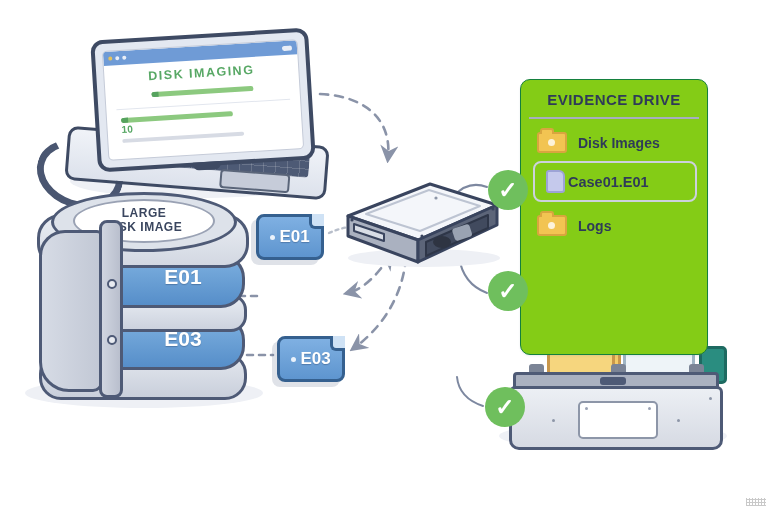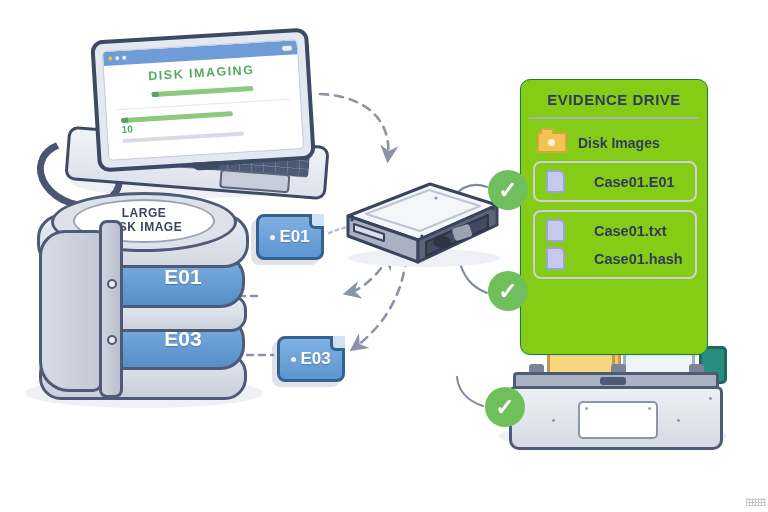--- a/index.html
+++ b/index.html
@@ -83,21 +83,21 @@
   .panel-title{margin-top:11px;text-align:center;font-size:15px;font-weight:bold;color:#2f3b58;letter-spacing:.5px;}
   .panel-divider{margin:9px 8px 0 8px;border-top:2px solid #a7aec0;}
   .folder-row{display:flex;align-items:center;gap:11px;margin:13px 0 0 16px;}
   .folder-label{font-weight:bold;color:#2f3b58;font-size:14px;}
   .folder-icon{position:relative;width:26px;height:17px;background:#f2c452;border:2px solid #d9a53f;border-radius:3px;}
   .folder-icon::before{content:'';position:absolute;top:-6px;left:1px;width:10px;height:4px;background:#f2c452;
     border:2px solid #d9a53f;border-bottom:none;border-radius:3px 3px 0 0;}
   .folder-icon::after{content:'';position:absolute;left:9px;top:5px;width:7px;height:7px;background:#fdf3da;border-radius:50%;}
   .file-list{margin:8px 10px 0 12px;border:2px solid #ccd1dd;border-radius:8px;padding:7px 0 7px 11px;
     display:flex;flex-direction:column;gap:5px;}
-  .file-row{display:flex;align-items:center;gap:29px;}
+  .file-row{display:flex;align-items:center;gap:3px;}
   .file-name{font-size:14.5px;color:#2f3b58;font-weight:600;}
   .file-icon{width:15px;height:19px;background:#c5c9ec;border:2px solid #9da3d6;border-radius:3px;border-top-right-radius:6px;}
 
   
   .check{position:absolute;width:40px;height:40px;border-radius:50%;background:#6fbf5d;z-index:6;
     display:flex;align-items:center;justify-content:center;color:#ffffff;font-size:23px;font-weight:bold;}
   .check1{left:488px;top:170px;} .check2{left:488px;top:271px;} .check3{left:485px;top:387px;}
 
   
   .box{position:absolute;left:505px;top:322px;width:218px;height:128px;z-index:3;}
@@ -243,29 +243,23 @@
       <span class="folder-icon"></span>
       <span class="folder-label">Disk Images</span>
     </div>
     <div class="file-list">
       <div class="file-row">
         <span class="file-icon"></span>
         <span class="file-name">Case01.E01</span>
       </div>
     </div>
 
-    <div class="file-list">
-      <div class="file-row">
-        <span class="file-icon"></span>
-        <span class="file-name">Case01.txt</span>
-      </div>
-      <div class="file-row">
-        <span class="file-icon"></span>
-        <span class="file-name">Case01.hash</span>
-      </div>
+    <div class="folder-row">
+      <span class="folder-icon"></span>
+      <span class="folder-label">Logs</span>
     </div>
   </div>
 
   <div class="check check1">
     <span>✓</span>
   </div>
   <div class="check check2">
     <span>✓</span>
   </div>
   <div class="check check3">

